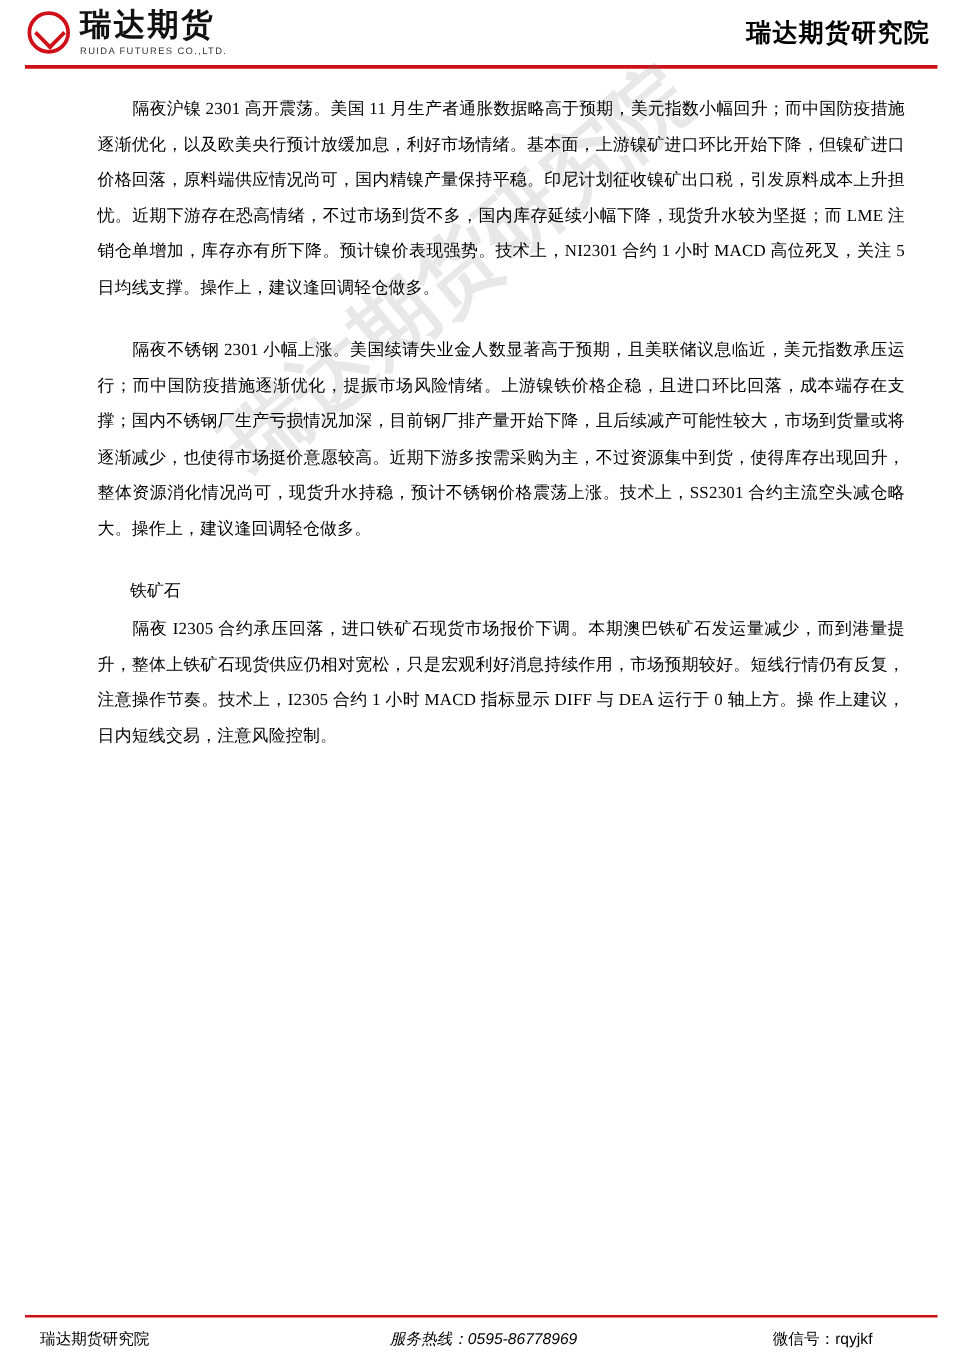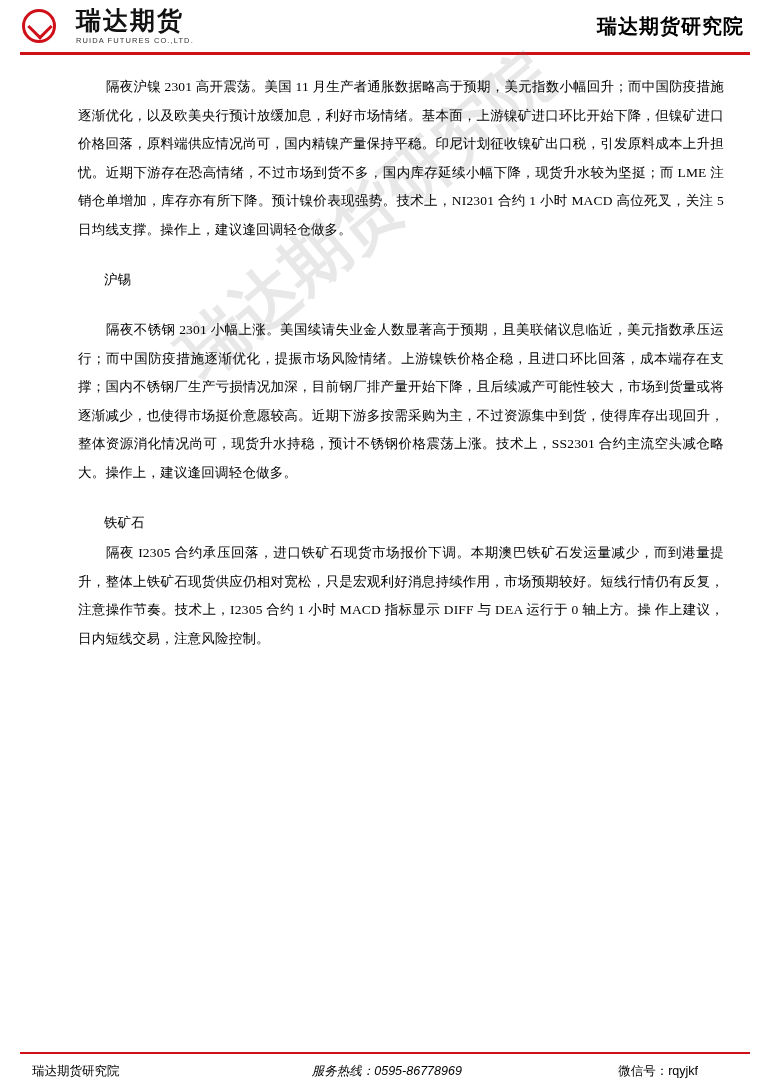--- a/index.html
+++ b/index.html
@@ -56,21 +56,20 @@
     margin-top: -8px;
     border-left: 3px solid #cf1018;
     border-bottom: 3px solid #cf1018;
     transform: rotate(-45deg);
   }
   .brand-text {
     display: flex;
     flex-direction: column;
     justify-content: flex-start;
     line-height: 1;
-    margin-left: 12px;
   }
   .brand-cn {
     font-family: "Liberation Sans", sans-serif;
     font-size: 25px;
     font-weight: bold;
     letter-spacing: 2px;
     color: #111111;
   }
   .brand-en {
     font-family: "Liberation Sans", sans-serif;
@@ -184,21 +183,20 @@
   </div>
   <div class="header-rule"></div>
 
   <div class="content">
 
     <div class="section">
       <p class="para">隔夜沪镍 2301 高开震荡。美国 11 月生产者通胀数据略高于预期，美元指数小幅回升；而中国防疫措施逐渐优化，以及欧美央行预计放缓加息，利好市场情绪。基本面，上游镍矿进口环比开始下降，但镍矿进口价格回落，原料端供应情况尚可，国内精镍产量保持平稳。印尼计划征收镍矿出口税，引发原料成本上升担忧。近期下游存在恐高情绪，不过市场到货不多，国内库存延续小幅下降，现货升水较为坚挺；而 LME 注销仓单增加，库存亦有所下降。预计镍价表现强势。技术上，NI2301 合约 1 小时 MACD 高位死叉，关注 5 日均线支撑。操作上，建议逢回调轻仓做多。</p>
     </div>
 
     <div class="section">
-      <div class="section-title">沪锡</div>
     </div>
 
     <div class="section">
       <p class="para">隔夜不锈钢 2301 小幅上涨。美国续请失业金人数显著高于预期，且美联储议息临近，美元指数承压运行；而中国防疫措施逐渐优化，提振市场风险情绪。上游镍铁价格企稳，且进口环比回落，成本端存在支撑；国内不锈钢厂生产亏损情况加深，目前钢厂排产量开始下降，且后续减产可能性较大，市场到货量或将逐渐减少，也使得市场挺价意愿较高。近期下游多按需采购为主，不过资源集中到货，使得库存出现回升，整体资源消化情况尚可，现货升水持稳，预计不锈钢价格震荡上涨。技术上，SS2301 合约主流空头减仓略大。操作上，建议逢回调轻仓做多。</p>
     </div>
 
     <div class="section">
       <div class="section-title">铁矿石</div>
       <p class="para">隔夜 I2305 合约承压回落，进口铁矿石现货市场报价下调。本期澳巴铁矿石发运量减少，而到港量提升，整体上铁矿石现货供应仍相对宽松，只是宏观利好消息持续作用，市场预期较好。短线行情仍有反复，注意操作节奏。技术上，I2305 合约 1 小时 MACD 指标显示 DIFF 与 DEA 运行于 0 轴上方。操 作上建议，日内短线交易，注意风险控制。</p>
     </div>

